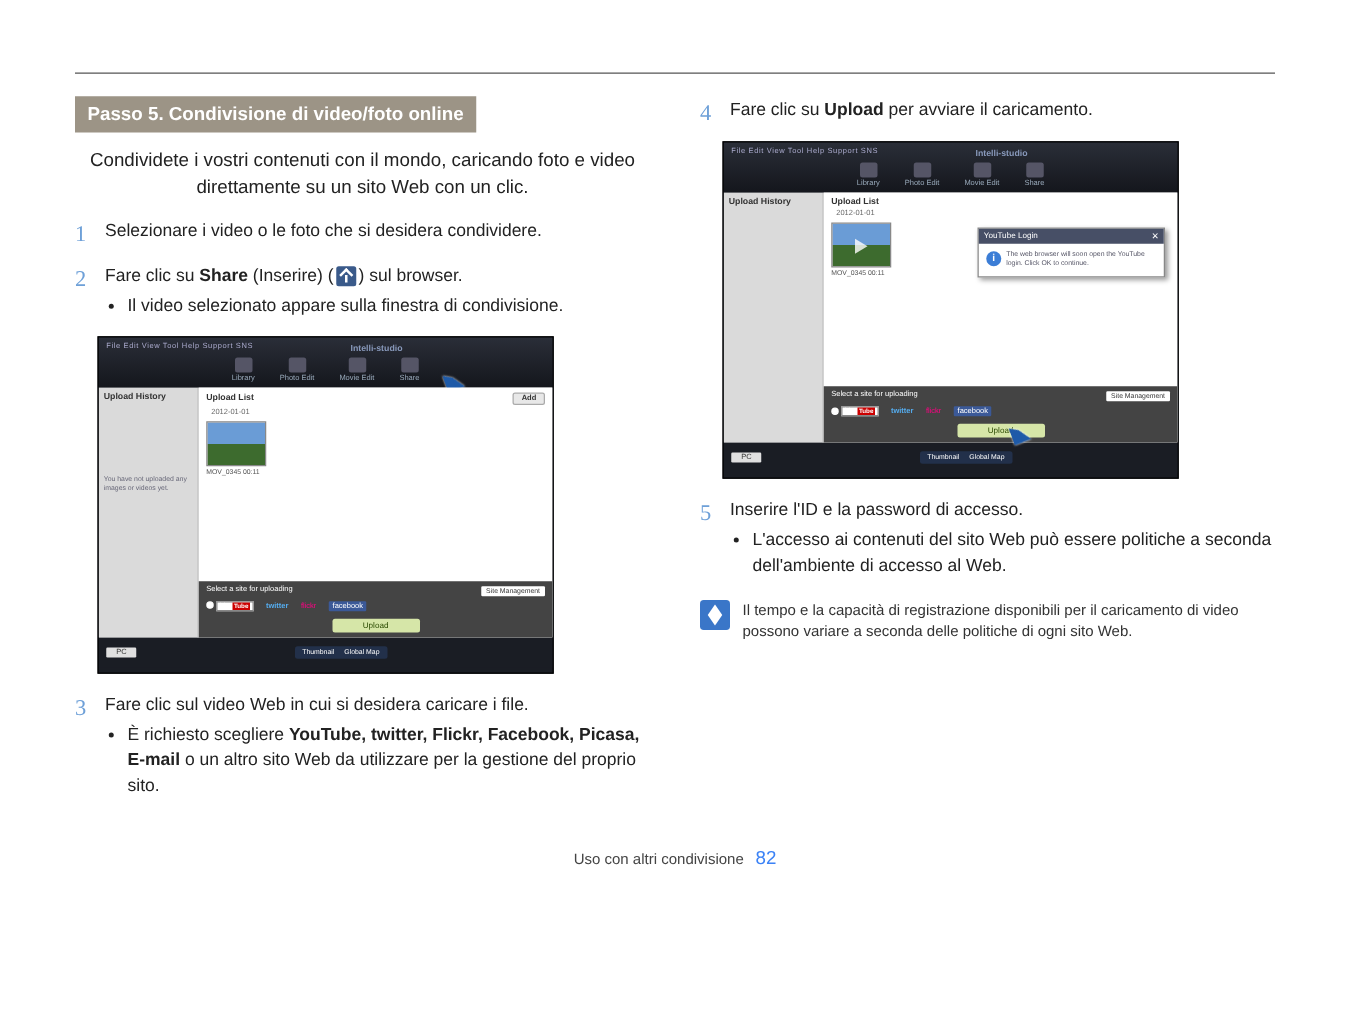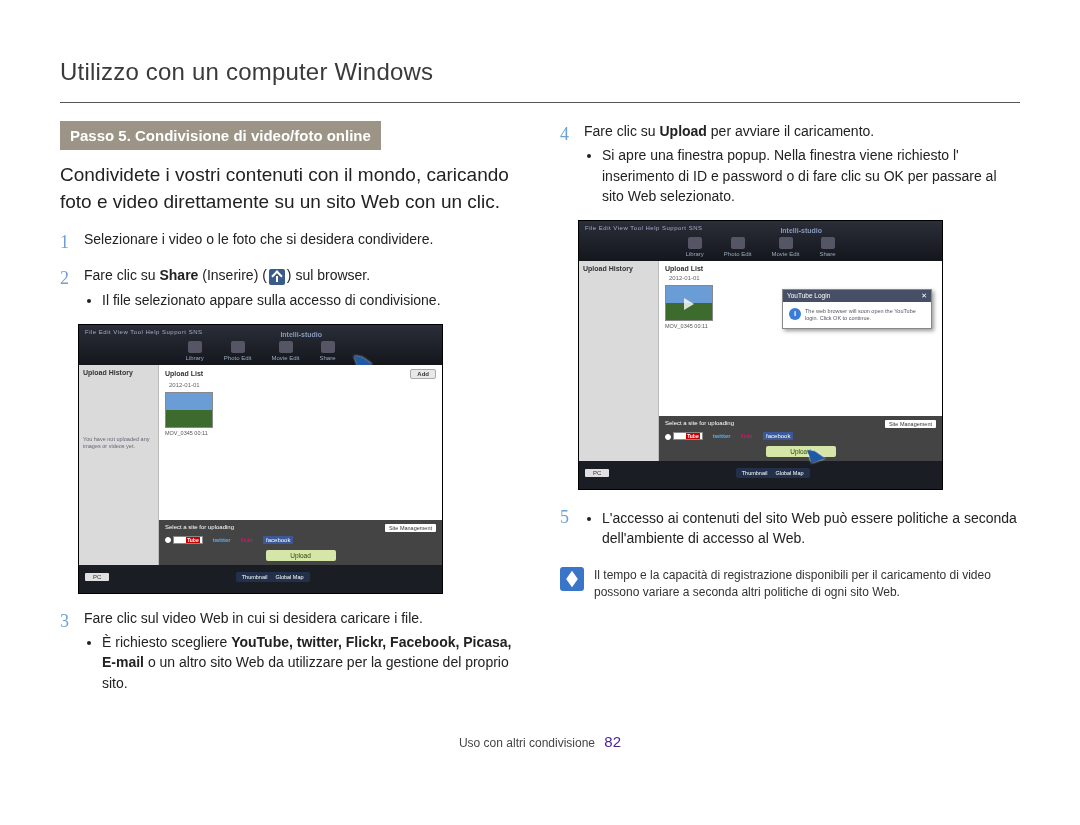--- a/index.html
+++ b/index.html
@@ -3,21 +3,21 @@
 <meta charset="utf-8">
 <style>
   * { box-sizing: border-box; margin: 0; padding: 0; }
   html, body { width: 1080px; height: 825px; background: #fff; font-family: Arial, Helvetica, sans-serif; color: #222; }
   .page { padding: 58px 60px 20px 60px; }
   .page-title { font-size: 24px; font-weight: 400; color: #3a3a3a; margin-bottom: 16px; letter-spacing: 0.2px; }
   .hr { border: none; border-top: 1px solid #555; margin-bottom: 18px; }
   .columns { display: flex; gap: 40px; }
   .col { flex: 1; min-width: 0; }
   .step-header { background: #9c9486; color: #fff; font-size: 15px; font-weight: 600; padding: 6px 10px; display: inline-block; margin-bottom: 12px; }
-  .intro { font-size: 19px; line-height: 1.4; margin-bottom: 14px; }
+  .intro { font-size: 15px; line-height: 1.4; margin-bottom: 14px; text-align: center; }
   .ordered { list-style: none; }
   .ordered > li { display: flex; gap: 10px; margin-bottom: 10px; font-size: 14px; line-height: 1.45; }
   .ordered .num { color: #6ea0d8; font-size: 18px; font-weight: 400; min-width: 14px; font-family: Georgia, serif; }
   .ordered .body { flex: 1; }
   .ordered .body p { margin-bottom: 4px; }
   .ordered .body ul { list-style: disc; padding-left: 18px; margin-top: 4px; }
   .ordered .body ul li { margin-bottom: 4px; }
   .bold { font-weight: 700; }
   .share-icon {
     display: inline-block; width: 16px; height: 16px; background: #3a5a8a;
@@ -66,32 +66,31 @@
   .dialog { position: absolute; right: 10px; top: 28px; width: 150px; background: #fff; border: 1px solid #888; box-shadow: 2px 2px 4px rgba(0,0,0,0.4); padding: 4px; color: #333; }
   .dialog-h { background: #474f66; color: #fff; font-size: 6.5px; padding: 2px 4px; margin: -4px -4px 4px -4px; display: flex; justify-content: space-between; }
   .dialog-x { font-size: 7px; }
   .dialog-body { display: flex; gap: 4px; font-size: 5.5px; line-height: 1.3; color: #556; padding: 2px; }
   .dialog-i { width: 12px; height: 12px; background: #3b7dd6; border-radius: 50%; color: #fff; text-align: center; font-size: 8px; line-height: 12px; flex-shrink: 0; font-weight: bold; }
   .note-box { display: flex; gap: 10px; margin-top: 14px; }
   .note-icon { width: 24px; height: 24px; background: #3a76c8; border-radius: 3px; position: relative; flex-shrink: 0; }
   .note-icon::after { content:""; position:absolute; left:7px; top:7px; width:10px; height:10px; background:#fff; transform: rotate(45deg) skew(10deg,10deg); }
   .note-text { font-size: 12px; line-height: 1.4; color: #333; }
   .page-footer { text-align: center; font-size: 12px; color: #444; margin-top: 26px; }
-  .page-footer .pn { color: #4c1d95; font-size: 15px; margin-left: 6px; }
+  .page-footer .pn { color: #3b82f6; font-size: 15px; margin-left: 6px; }
   .site-yt { background:#fff; border:1px solid #888; padding:0 2px; display:inline-block; }
   .site-yt b{ background:#c00; color:#fff; padding:0 1px; font-size:5px;}
   .site-tw { color:#55acee; font-weight:bold; }
   .site-fl { color:#ff0084; }
   .site-fb { background:#3b5998; color:#fff; padding:1px 3px; font-size:5.5px; border-radius:1px;}
 </style>
 </head>
 <body>
 
 <div class="page">
-  <h1 class="page-title">Utilizzo con un computer Windows</h1>
   <hr class="hr">
 
   <div class="columns">
 
     <div class="col">
       <div class="step-header">Passo 5. Condivisione di video/foto online</div>
       <p class="intro">Condividete i vostri contenuti con il mondo, caricando foto e video direttamente su un sito Web con un clic.</p>
 
       <ol class="ordered">
         <li>
@@ -101,21 +100,21 @@
             </div>
         </li>
 
         <li>
           <span class="num">2</span>
           <div class="body">
             <p>
               <span>Fare clic su </span><span class="bold">Share</span><span> (Inserire) (</span><span class="share-icon"></span><span>) sul browser.</span>
             </p>
             <ul>
-                <li>Il file selezionato appare sulla accesso di condivisione.</li>
+                <li>Il video selezionato appare sulla finestra di condivisione.</li>
               </ul>
           </div>
         </li>
       </ol>
 
       
       <div class="screenshot">
         <div class="ss-toolbar">
           <div class="ss-menu">File Edit View Tool Help Support SNS</div>
           <div class="ss-title">Intelli-studio</div>
@@ -192,23 +191,20 @@
     </div>
 
     <div class="col">
       <ol class="ordered">
         <li>
           <span class="num">4</span>
           <div class="body">
             <p>
               <span>Fare clic su </span><span class="bold">Upload</span><span> per avviare il caricamento.</span>
             </p>
-            <ul>
-                <li>Si apre una finestra popup. Nella finestra viene richiesto l' inserimento di ID e password o di fare clic su OK per passare al sito Web selezionato.</li>
-              </ul>
           </div>
         </li>
       </ol>
 
       <div class="screenshot">
         <div class="ss-toolbar">
           <div class="ss-menu">File Edit View Tool Help Support SNS</div>
           <div class="ss-title">Intelli-studio</div>
           <div class="ss-tab">
               <div class="ico"></div>
@@ -274,30 +270,31 @@
             <span>Global Map</span>
           </span>
           <span></span>
         </div>
       </div>
 
       <ol class="ordered">
         <li>
           <span class="num">5</span>
           <div class="body">
+            <p>Inserire l'ID e la password di accesso.</p>
             <ul>
                 <li>L'accesso ai contenuti del sito Web può essere politiche a seconda dell'ambiente di accesso al Web.</li>
               </ul>
           </div>
         </li>
       </ol>
 
       <div class="note-box">
         <div class="note-icon"></div>
-        <div class="note-text">Il tempo e la capacità di registrazione disponibili per il caricamento di video possono variare a seconda altri politiche di ogni sito Web.</div>
+        <div class="note-text">Il tempo e la capacità di registrazione disponibili per il caricamento di video possono variare a seconda delle politiche di ogni sito Web.</div>
       </div>
     </div>
   </div>
 
   <div class="page-footer">
     <span>Uso con altri condivisione</span>
     <span class="pn">82</span>
   </div>
 </div>
 

